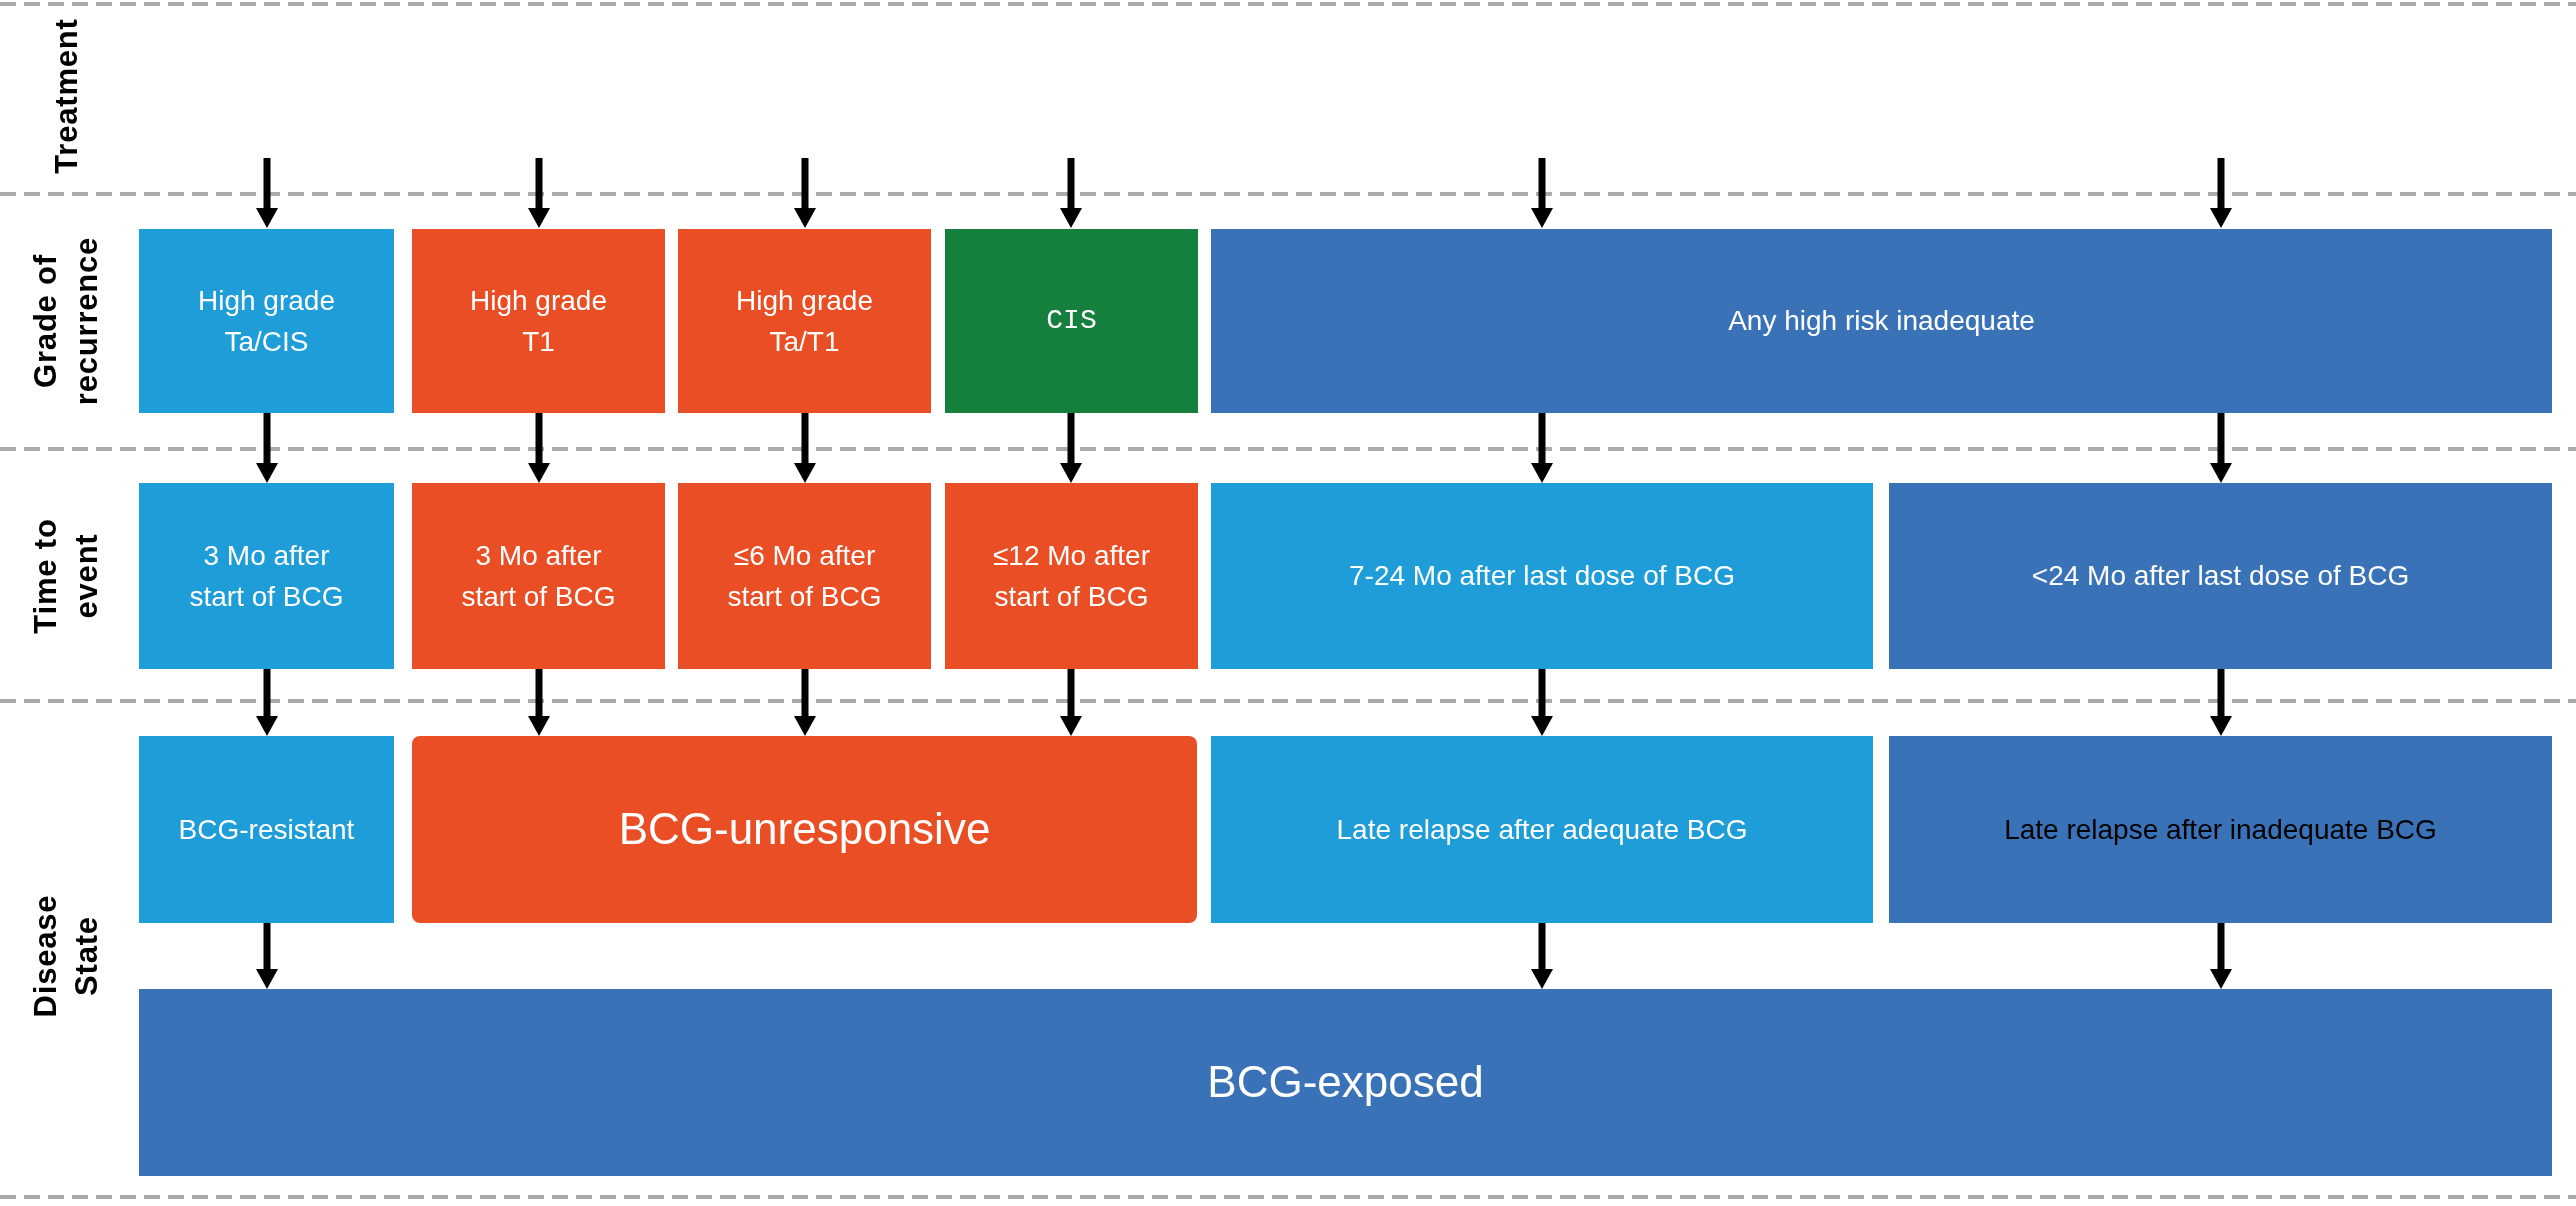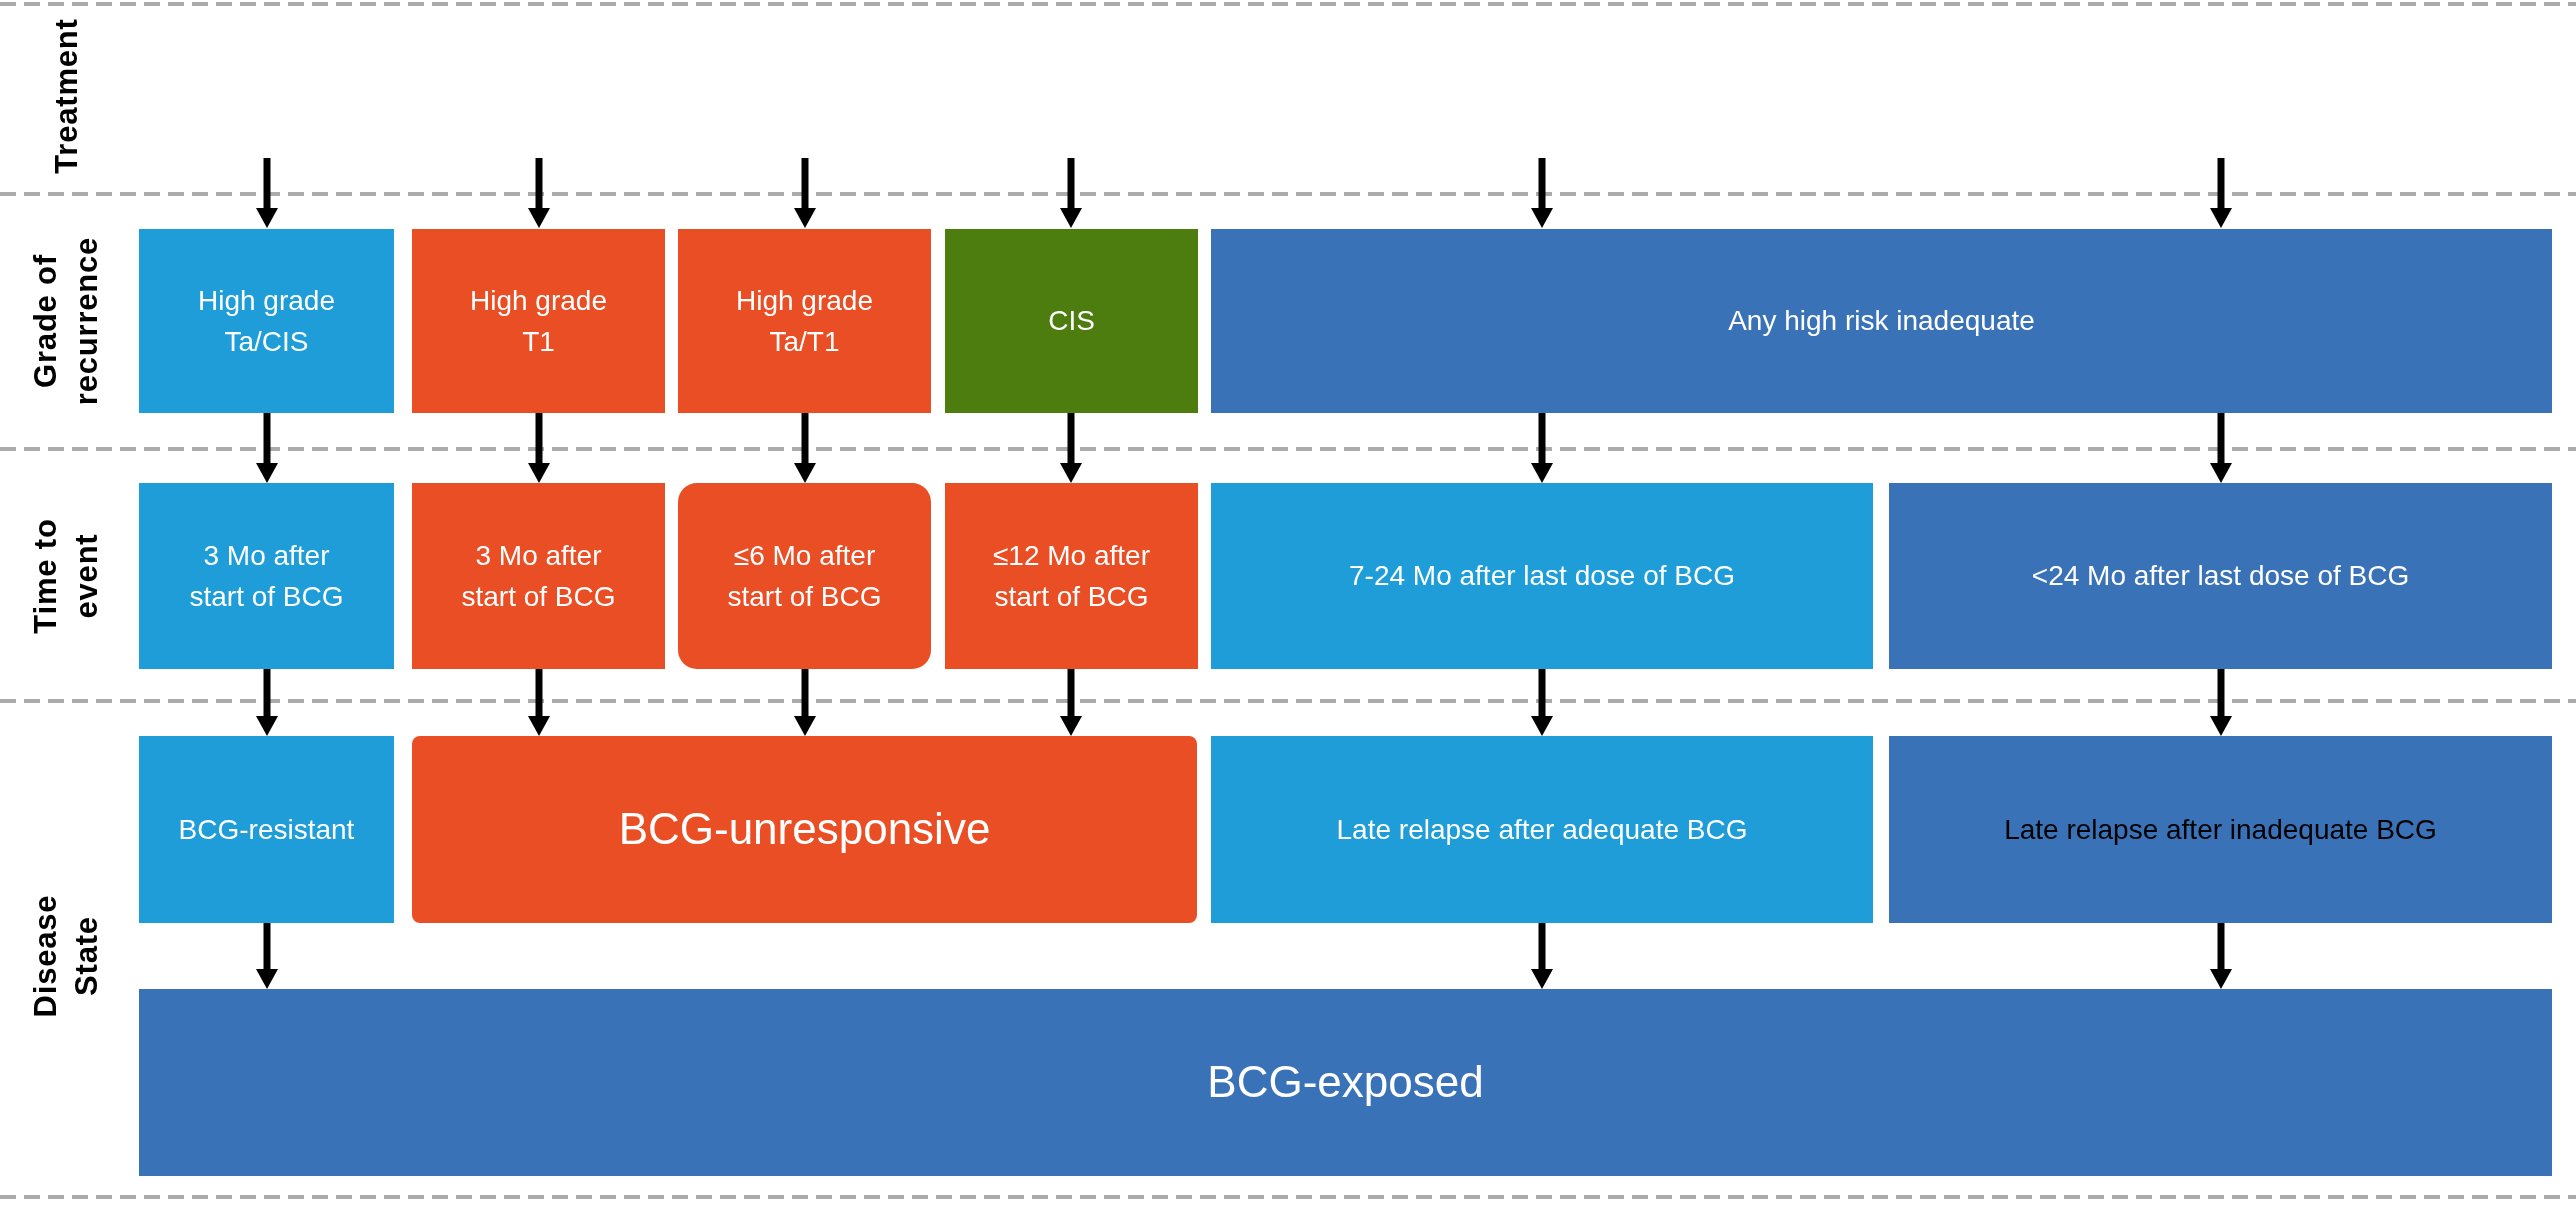--- a/index.html
+++ b/index.html
@@ -100,35 +100,35 @@
 Ta/CIS</span>
     </div>
     <div class="flow-box" style="left: 412px; top: 229px; width: 253px; height: 184px; background: rgb(234, 78, 37); color: rgb(255, 255, 255);">
       <span class="flow-box-label">High grade
 T1</span>
     </div>
     <div class="flow-box" style="left: 678px; top: 229px; width: 253px; height: 184px; background: rgb(234, 78, 37); color: rgb(255, 255, 255);">
       <span class="flow-box-label">High grade
 Ta/T1</span>
     </div>
-    <div class="flow-box" style="left: 945px; top: 229px; width: 253px; height: 184px; background: #4d7c0f; color: rgb(255, 255, 255);">
+    <div class="flow-box" style="left: 945px; top: 229px; width: 253px; height: 184px; background: #15803d; color: rgb(255, 255, 255); font-family: Liberation Mono, monospace;">
       <span class="flow-box-label">CIS</span>
     </div>
     <div class="flow-box" style="left: 1211px; top: 229px; width: 1341px; height: 184px; background: rgb(58, 114, 184); color: rgb(255, 255, 255);">
       <span class="flow-box-label">Any high risk inadequate</span>
     </div>
     <div class="flow-box" style="left: 139px; top: 483px; width: 255px; height: 186px; background: rgb(30, 157, 217); color: rgb(255, 255, 255);">
       <span class="flow-box-label">3 Mo after
 start of BCG</span>
     </div>
     <div class="flow-box" style="left: 412px; top: 483px; width: 253px; height: 186px; background: rgb(234, 78, 37); color: rgb(255, 255, 255);">
       <span class="flow-box-label">3 Mo after
 start of BCG</span>
     </div>
-    <div class="flow-box" style="left: 678px; top: 483px; width: 253px; height: 186px; background: rgb(234, 78, 37); color: rgb(255, 255, 255); border-radius: 19px;">
+    <div class="flow-box" style="left: 678px; top: 483px; width: 253px; height: 186px; background: rgb(234, 78, 37); color: rgb(255, 255, 255);">
       <span class="flow-box-label">≤6 Mo after
 start of BCG</span>
     </div>
     <div class="flow-box" style="left: 945px; top: 483px; width: 253px; height: 186px; background: rgb(234, 78, 37); color: rgb(255, 255, 255);">
       <span class="flow-box-label">≤12 Mo after
 start of BCG</span>
     </div>
     <div class="flow-box" style="left: 1211px; top: 483px; width: 662px; height: 186px; background: rgb(30, 157, 217); color: rgb(255, 255, 255);">
       <span class="flow-box-label">7-24 Mo after last dose of BCG</span>
     </div>

